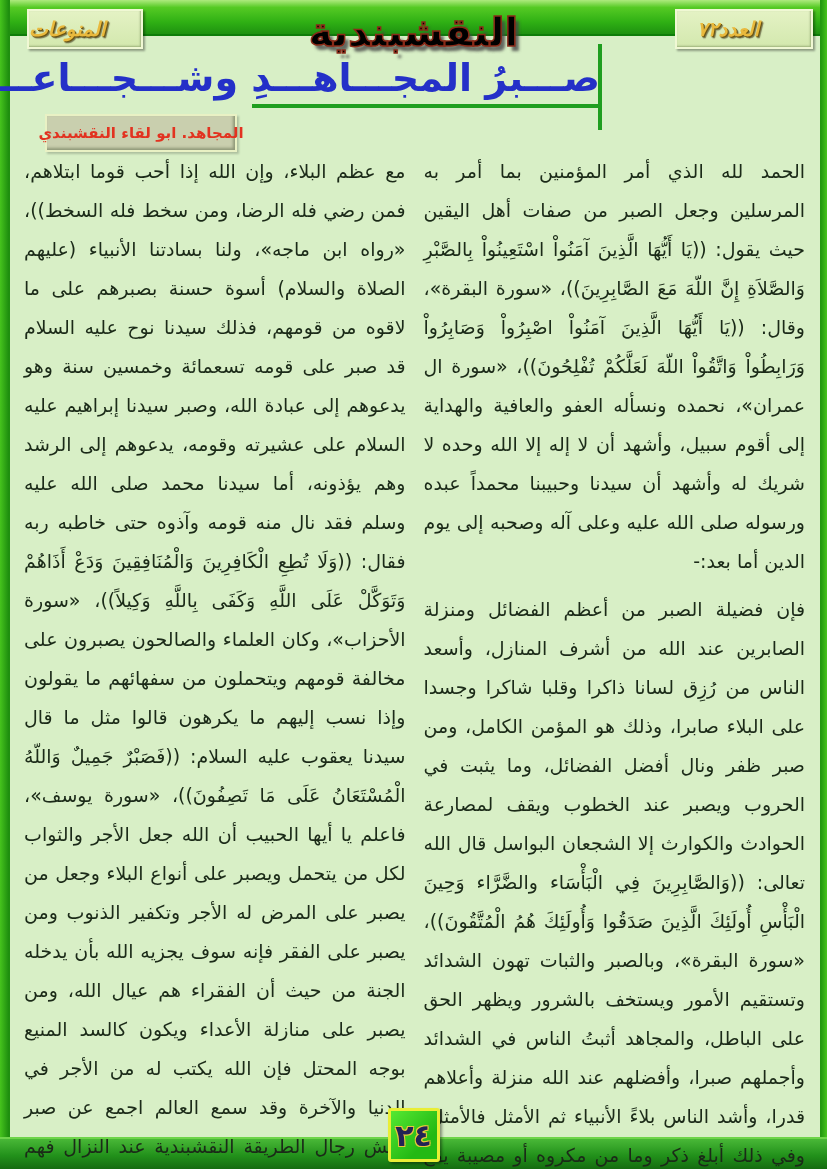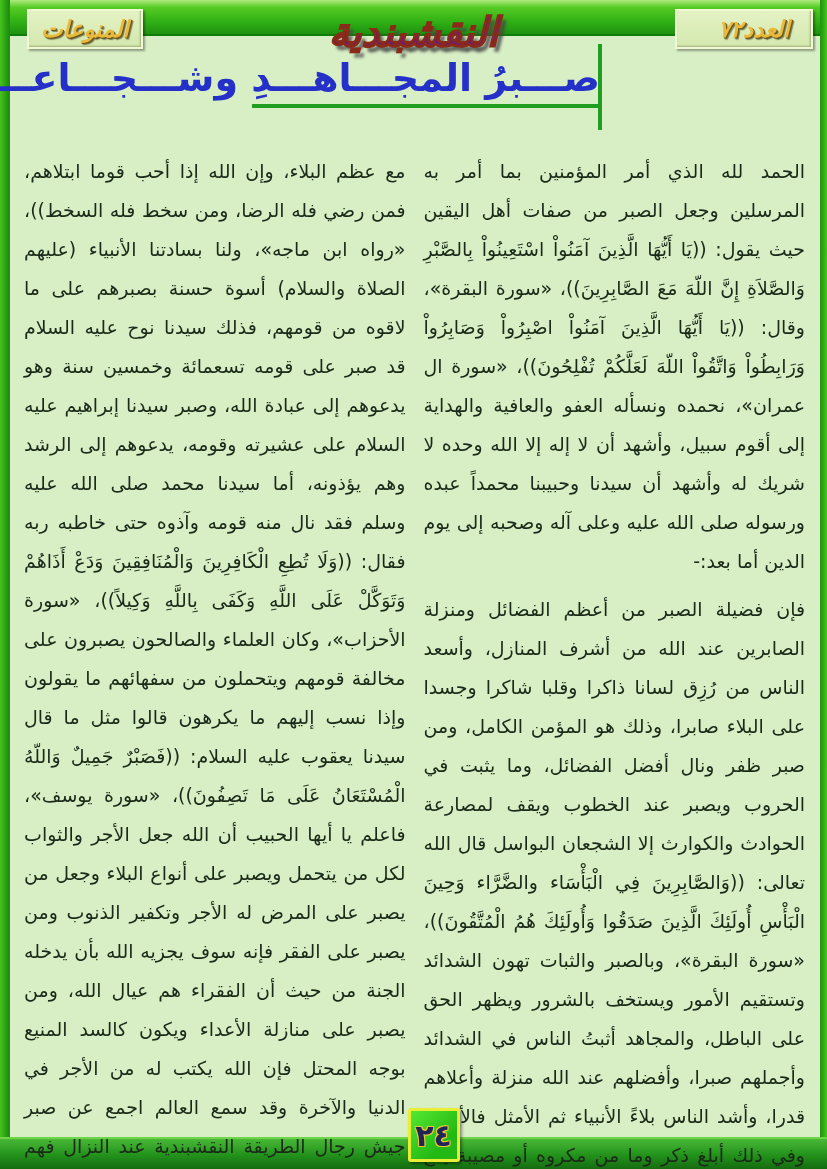--- a/index.html
+++ b/index.html
@@ -32,36 +32,35 @@
     position:absolute;left:0;right:0;bottom:0;height:30px;
     background:linear-gradient(180deg,#49b837 0%,#22911b 55%,#156c10 100%);
     border-top:2px solid #6ed44a;
   }
   
   .corner-box{
     position:absolute;top:9px;height:36px;
     background:linear-gradient(180deg,#e4f2c4,#d3e8ae);
     border:2px solid #f0f8d4;
     box-shadow:2px 2px 2px rgba(0,0,0,0.35), inset -1px -1px 2px rgba(90,110,60,.45);
-    display:flex;align-items:center;justify-content:center;
-    font-weight:bold;font-size:23px;
+    display:flex;align-items:center;justify-content:flex-end;
+    font-weight:bold;font-size:20px;
     color:#e9b93d;
     text-shadow:1px 1px 0 #6b5513,2px 2px 1px rgba(40,30,5,.55);
     font-style:italic;
   }
   .section-box{left:27px;width:112px;}
   .issue-box{right:14px;width:114px;padding-left:20px;}
   .logo{
     position:absolute;top:10px;left:50%;transform:translateX(-50%);
     font-size:40px;font-weight:bold;line-height:1.1;
-    color:#701a75;
+    color:#000000;
     -webkit-text-stroke:1.5px #8a2a18;
     text-shadow:4px 5px 3px rgba(70,70,70,.8);
     white-space:nowrap;
-    font-style:italic;
   }
   
   .title-block{
     position:absolute;top:56px;left:85px;width:515px;
     text-align:center;
     font-size:38px;font-weight:bold;
     color:#2430c8;
     white-space:nowrap;
   }
   .title-hline{
@@ -102,21 +101,20 @@
     width:46px;height:48px;
     background:linear-gradient(135deg,#55e832 0%,#23b914 70%);
     border:3px solid #e9ee35;
     border-radius:3px;
     box-shadow:2px 2px 3px rgba(0,0,0,.4);
     display:flex;align-items:center;justify-content:center;
     font-size:30px;font-weight:bold;
     color:#232355;
     text-shadow:1px 1px 0 #e8c83a,-1px -1px 0 #e8c83a,1px -1px 0 #e8c83a,-1px 1px 0 #e8c83a;
     z-index:5;
-    margin-left:20px;
   }
 </style>
 </head>
 <body>
 
 <div class="page">
 
   <div class="top-bar"></div>
   <div class="left-strip"></div>
   <div class="right-strip"></div>
@@ -129,20 +127,23 @@
   <div class="logo">النقشبندية</div>
 
   <div class="corner-box issue-box">
     <span>العدد٧٢</span>
   </div>
 
   <div class="title-block">صـــبرُ المجـــاهـــدِ وشـــجـــاعـــتـــه</div>
   <div class="title-hline"></div>
   <div class="title-vline"></div>
 
+  <div class="author-box">
+    <span>المجاهد. ابو لقاء النقشبندي</span>
+  </div>
 
   <div class="columns">
     <div class="col">
       <p>الحمد لله الذي أمر المؤمنين بما أمر به المرسلين وجعل الصبر من صفات أهل اليقين حيث يقول: ((يَا أَيُّهَا الَّذِينَ آمَنُواْ اسْتَعِينُواْ بِالصَّبْرِ وَالصَّلاَةِ إِنَّ اللّهَ مَعَ الصَّابِرِينَ))، «سورة البقرة»، وقال: ((يَا أَيُّهَا الَّذِينَ آمَنُواْ اصْبِرُواْ وَصَابِرُواْ وَرَابِطُواْ وَاتَّقُواْ اللّهَ لَعَلَّكُمْ تُفْلِحُونَ))، «سورة ال عمران»، نحمده ونسأله العفو والعافية والهداية إلى أقوم سبيل، وأشهد أن لا إله إلا الله وحده لا شريك له وأشهد أن سيدنا وحبيبنا محمداً عبده ورسوله صلى الله عليه وعلى آله وصحبه إلى يوم الدين أما بعد:-</p>
       <p>فإن فضيلة الصبر من أعظم الفضائل ومنزلة الصابرين عند الله من أشرف المنازل، وأسعد الناس من رُزِق لسانا ذاكرا وقلبا شاكرا وجسدا على البلاء صابرا، وذلك هو المؤمن الكامل، ومن صبر ظفر ونال أفضل الفضائل، وما يثبت في الحروب ويصبر عند الخطوب ويقف لمصارعة الحوادث والكوارث إلا الشجعان البواسل قال الله تعالى: ((وَالصَّابِرِينَ فِي الْبَأْسَاء والضَّرَّاء وَحِينَ الْبَأْسِ أُولَئِكَ الَّذِينَ صَدَقُوا وَأُولَئِكَ هُمُ الْمُتَّقُونَ))، «سورة البقرة»، وبالصبر والثبات تهون الشدائد وتستقيم الأمور ويستخف بالشرور ويظهر الحق على الباطل، والمجاهد أثبتُ الناس في الشدائد وأجملهم صبرا، وأفضلهم عند الله منزلة وأعلاهم قدرا، وأشد الناس بلاءً الأنبياء ثم الأمثل فالأمثل، وفي ذلك أبلغ ذكر وما من مكروه أو مصيبة يقع فيها العبد الصابر إلا ويهون ويفرج الله له كل ضيق وكرب، ومن ضاق بالقدر ذرعا واعترض على قضاء الله عز وجل ولم يصبر على أي بلية أو مرض فإنه ليس له إلا السخط، فعن سيدي أنس بن مالك رضي الله عنه عن رسول الله صلى الله عليه وسلم أنه قال: ((عظم الجزاء</p>
     </div>
     <div class="col">
       <p>مع عظم البلاء، وإن الله إذا أحب قوما ابتلاهم، فمن رضي فله الرضا، ومن سخط فله السخط))، «رواه ابن ماجه»، ولنا بسادتنا الأنبياء (عليهم الصلاة والسلام) أسوة حسنة بصبرهم على ما لاقوه من قومهم، فذلك سيدنا نوح عليه السلام قد صبر على قومه تسعمائة وخمسين سنة وهو يدعوهم إلى عبادة الله، وصبر سيدنا إبراهيم عليه السلام على عشيرته وقومه، يدعوهم إلى الرشد وهم يؤذونه، أما سيدنا محمد صلى الله عليه وسلم فقد نال منه قومه وآذوه حتى خاطبه ربه فقال: ((وَلَا تُطِعِ الْكَافِرِينَ وَالْمُنَافِقِينَ وَدَعْ أَذَاهُمْ وَتَوَكَّلْ عَلَى اللَّهِ وَكَفَى بِاللَّهِ وَكِيلاً))، «سورة الأحزاب»، وكان العلماء والصالحون يصبرون على مخالفة قومهم ويتحملون من سفهائهم ما يقولون وإذا نسب إليهم ما يكرهون قالوا مثل ما قال سيدنا يعقوب عليه السلام: ((فَصَبْرٌ جَمِيلٌ وَاللّهُ الْمُسْتَعَانُ عَلَى مَا تَصِفُونَ))، «سورة يوسف»، فاعلم يا أيها الحبيب أن الله جعل الأجر والثواب لكل من يتحمل ويصبر على أنواع البلاء وجعل من يصبر على المرض له الأجر وتكفير الذنوب ومن يصبر على الفقر فإنه سوف يجزيه الله بأن يدخله الجنة من حيث أن الفقراء هم عيال الله، ومن يصبر على منازلة الأعداء ويكون كالسد المنيع بوجه المحتل فإن الله يكتب له من الأجر في الدنيا والآخرة وقد سمع العالم اجمع عن صبر جيش رجال الطريقة النقشبندية عند النزال فهم صدق في الحرب صبّر عند اللقاء شجعان عند النزال لا يخشون إلا الله، فهم على الحق سائرون، ولدين الله ناصرون فاسأل الله العظيم ان يثبت أقدامنا وينصرنا ويشفي صدور قوم مؤمنين، وصلى الله وبارك على سيدنا محمد وعلى آله وصحبه أجمعين وسلم تسليما كثيرا كثيرا والحمد لله رب العالمين .</p>
     </div>
   </div>

